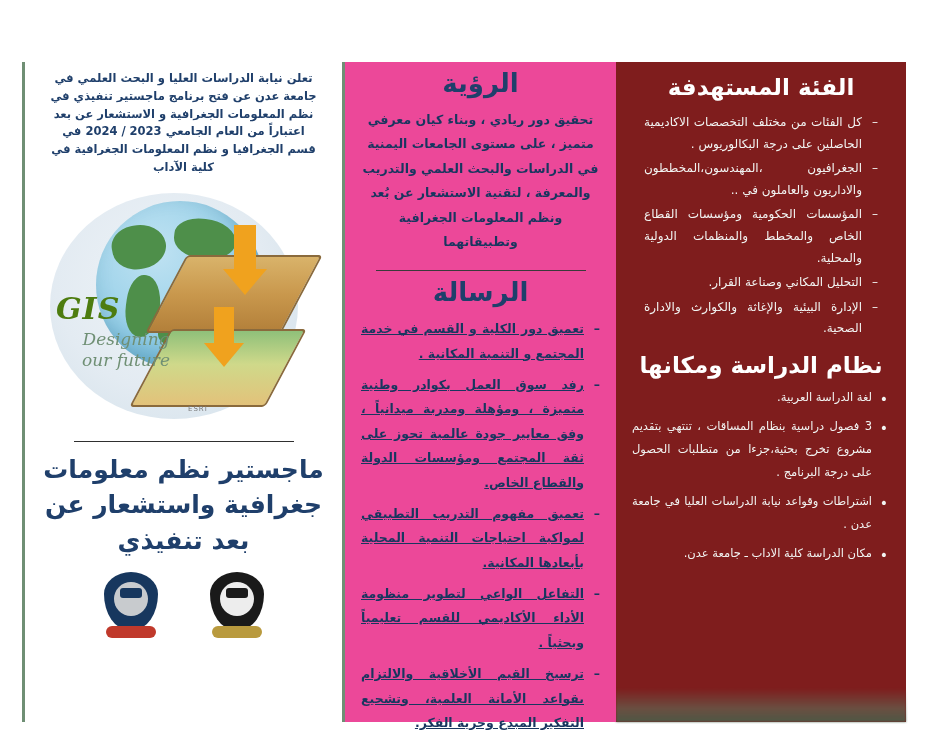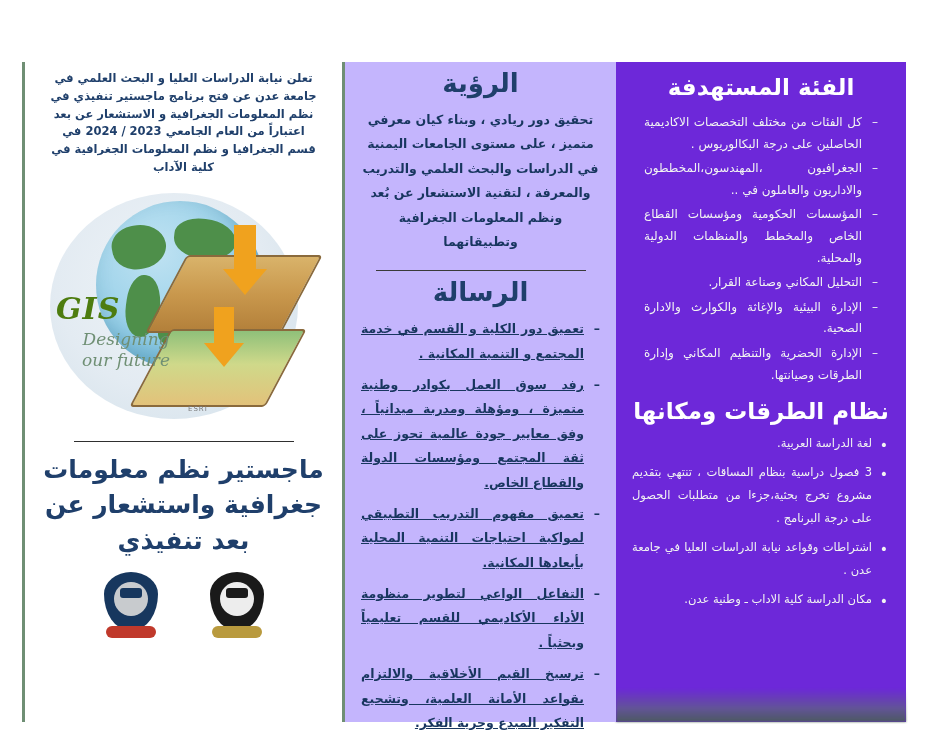--- a/index.html
+++ b/index.html
@@ -200,21 +200,21 @@
     left: 20px; top: 16px;
     width: 22px; height: 10px;
     background: #1a1a1a;
     border-radius: 3px;
   }
   .logo.two .cap { background: #17375e; }
 
   
   .panel-mid {
     width: 274px;
-    background: #c4b5fd;
+    background: #ec4899;
     padding: 4px 16px 0 16px;
     border-left: 3px solid #6f8f74;
   }
   .h-title {
     color: #1f3f6b;
     text-align: center;
     font-size: 26px;
     font-weight: bold;
     margin: 2px 0 10px 0;
   }
@@ -249,21 +249,21 @@
   }
   ul.dash-list > li::before {
     content: "–";
     position: absolute;
     right: 0;
     top: 0;
   }
   
   .panel-left {
     width: 290px;
-    background: #6d28d9;
+    background: #7f1d1d;
     padding: 8px 16px 0 16px;
     color: #ffffff;
   }
   .green-title {
     color: #ffffff;
     text-align: center;
     font-size: 23px;
     font-weight: bold;
     margin: 4px 0 8px 0;
   }
@@ -325,28 +325,27 @@
 <div class="brochure">
 
   <div class="panel panel-left">
     <div class="green-title">الفئة المستهدفة</div>
     <ul class="g-dash">
       <li>كل الفئات من مختلف التخصصات الاكاديمية الحاصلين على درجة البكالوريوس .</li>
       <li>الجغرافيون ،المهندسون،المخططون والاداريون والعاملون في ..</li>
       <li>المؤسسات الحكومية ومؤسسات القطاع الخاص والمخطط والمنظمات الدولية والمحلية.</li>
       <li>التحليل المكاني وصناعة القرار.</li>
       <li>الإدارة البيئية والإغاثة والكوارث والادارة الصحية.</li>
-      <li>الإدارة الحضرية والتنظيم المكاني وإدارة الطرقات وصيانتها.</li>
     </ul>
-    <div class="green-title">نظام الطرقات ومكانها</div>
+    <div class="green-title">نظام الدراسة ومكانها</div>
     <ul class="g-bullet">
       <li>لغة الدراسة العربية.</li>
       <li>3 فصول دراسية بنظام المساقات ، تنتهي بتقديم مشروع تخرج بحثية،جزءا من متطلبات الحصول على درجة البرنامج .</li>
       <li>اشتراطات وقواعد نيابة الدراسات العليا في جامعة عدن .</li>
-      <li>مكان الدراسة كلية الاداب ـ وطنية عدن.</li>
+      <li>مكان الدراسة كلية الاداب ـ جامعة عدن.</li>
     </ul>
     <div class="blur-bottom"></div>
   </div>
 
   <div class="panel panel-mid">
     <div class="h-title">الرؤية</div>
     <div class="vision-p">تحقيق دور ريادي ، وبناء كيان معرفي متميز ، على مستوى الجامعات اليمنية في الدراسات والبحث العلمي والتدريب والمعرفة ، لتقنية الاستشعار عن بُعد ونظم المعلومات الجغرافية وتطبيقاتهما</div>
     <div class="mid-rule"></div>
     <div class="h-title">الرسالة</div>
     <ul class="dash-list">

